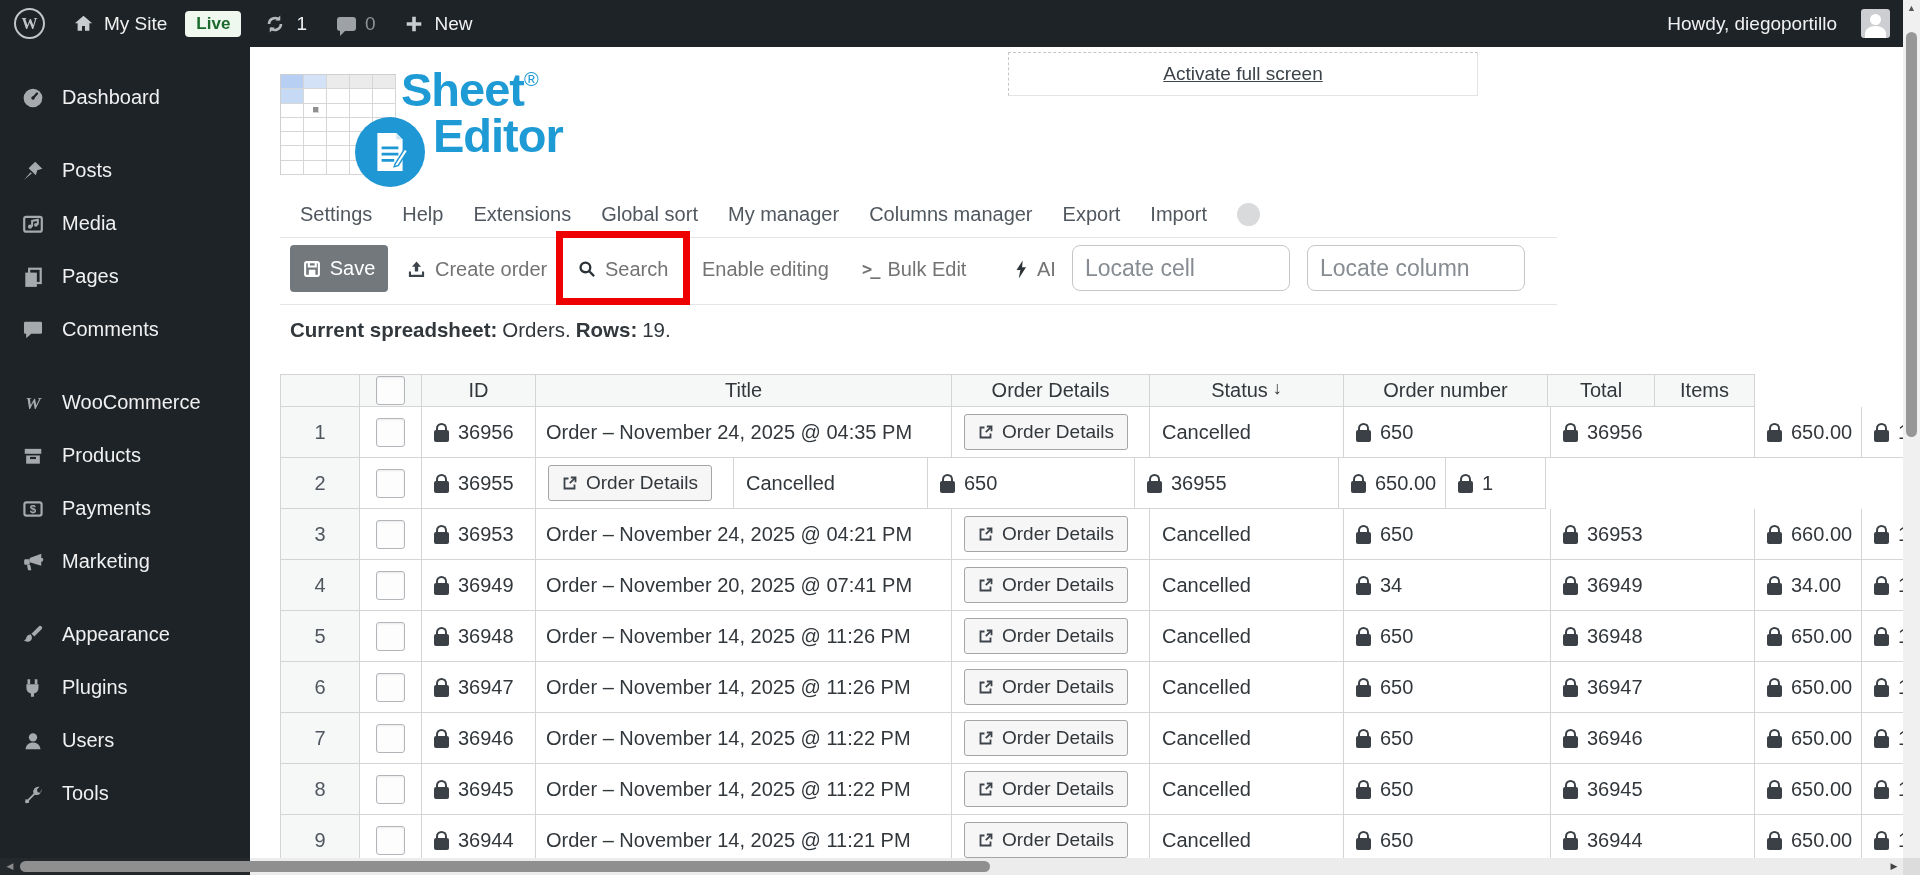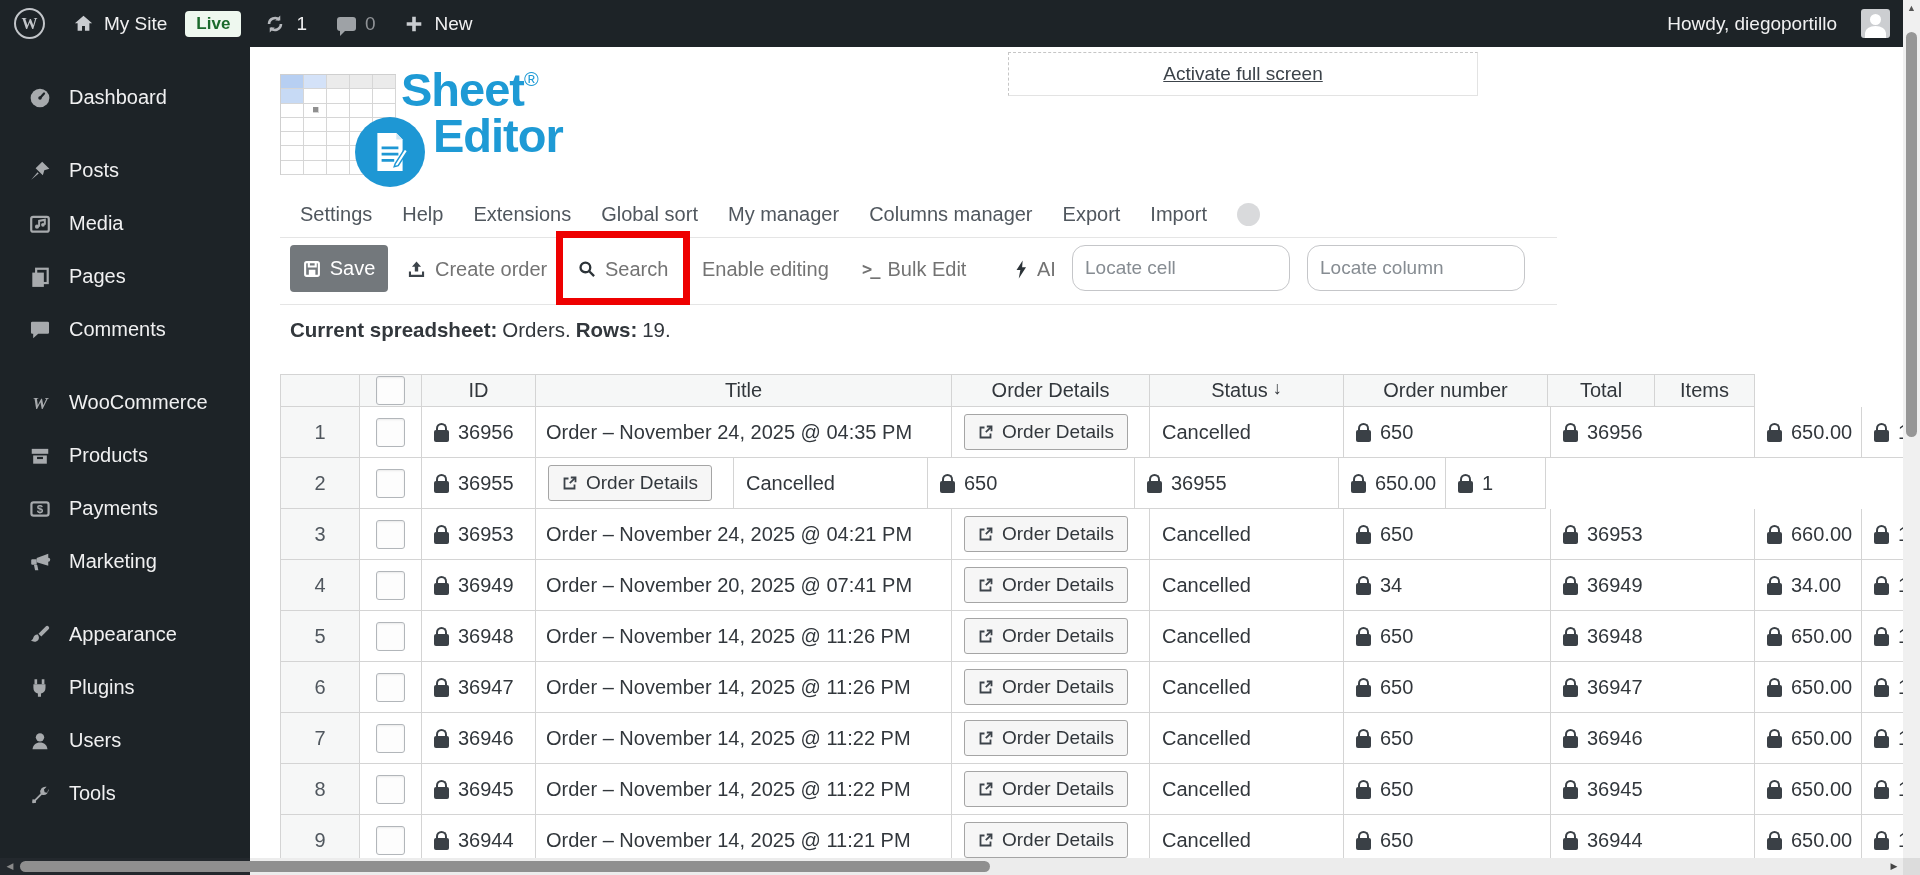--- a/index.html
+++ b/index.html
@@ -19,21 +19,21 @@
   .bubble{width:19px;height:14px;background:#9ea2a6;border-radius:3px;position:relative}
   .bubble:after{content:"";position:absolute;left:3px;bottom:-5px;border:3px solid transparent;border-top-color:#9ea2a6;border-left-color:#9ea2a6}
   .howdy{display:flex;align-items:center;gap:24px;margin-right:30px;font-size:19px}
   .avatar{width:29px;height:29px;background:#ccced1;border-radius:3px;position:relative;overflow:hidden}
   .avatar:before{content:"";position:absolute;left:9px;top:5px;width:11px;height:11px;border-radius:50%;background:#fff}
   .avatar:after{content:"";position:absolute;left:4px;top:17px;width:21px;height:14px;border-radius:50% 50% 0 0;background:#fff}
 
   
   .sidebar{position:absolute;left:0;top:47px;width:250px;height:828px;background:#1d2327;z-index:20;
            padding-top:24px;box-sizing:border-box}
-  .side-item{height:53px;display:flex;align-items:center;gap:17px;padding-left:28px;
+  .side-item{height:53px;display:flex;align-items:center;gap:17px;padding-left:21px;
              color:#f0f0f1;font-size:20px;cursor:pointer}
   .side-item.gap{margin-top:20px}
   .side-ico{width:24px;height:24px;flex:none;display:flex;align-items:center;justify-content:center}
 
   
   .fullscreen-box{position:absolute;left:1008px;top:52px;width:468px;height:42px;background:#fff;
                   border-left:1px dashed #c6c6c6;border-top:1px dashed #c6c6c6;
                   border-right:1px solid #e3e3e3;border-bottom:1px solid #e3e3e3;
                   display:flex;align-items:center;justify-content:center;z-index:5}
   .fullscreen-link{font-size:19px;color:#3c434a;text-decoration:underline;cursor:pointer}
@@ -62,22 +62,22 @@
   .menu-circle{width:23px;height:23px;border-radius:50%;background:#d9dadc}
 
   
   .tb-line{position:absolute;left:280px;width:1277px;border-top:1px solid #e5e5e5;z-index:1}
   .save-btn{position:absolute;left:290px;top:245px;width:98px;height:47px;background:#73787c;color:#fff;
             border:none;border-radius:4px;font-size:20px;display:flex;align-items:center;justify-content:center;
             gap:9px;cursor:pointer;z-index:4;font-family:"Liberation Sans",sans-serif}
   .tb-item{position:absolute;top:252px;display:flex;align-items:center;gap:9px;font-size:20px;
            color:#737373;cursor:pointer;z-index:4;height:34px}
   .bulk-glyph{font-family:"DejaVu Sans Mono",monospace;font-size:17px;font-weight:bold;letter-spacing:-2px}
-  .locate-input{position:absolute;top:245px;width:218px;height:46px;border:1px solid #c5c6c9;border-radius:13px;
-                box-sizing:border-box;padding:0 12px;font-size:19px;color:#3c434a;z-index:4;
+  .locate-input{position:absolute;top:245px;width:218px;height:46px;border:1px solid #c5c6c9;border-radius:8px;
+                box-sizing:border-box;padding:0 12px;font-size:23px;color:#3c434a;z-index:4;
                 font-family:"Liberation Sans",sans-serif}
   .locate-input::placeholder{color:#868c92;opacity:1}
   .red-box{position:absolute;left:556px;top:231px;width:134px;height:74px;box-sizing:border-box;
            border:7px solid #ee0000;z-index:40;pointer-events:none}
 
   
   .status-line{position:absolute;left:290px;top:318px;font-size:20.5px;color:#32373c;z-index:4}
   .status-line b{margin-right:5px}
   .status-line span{margin-right:5px}
 

